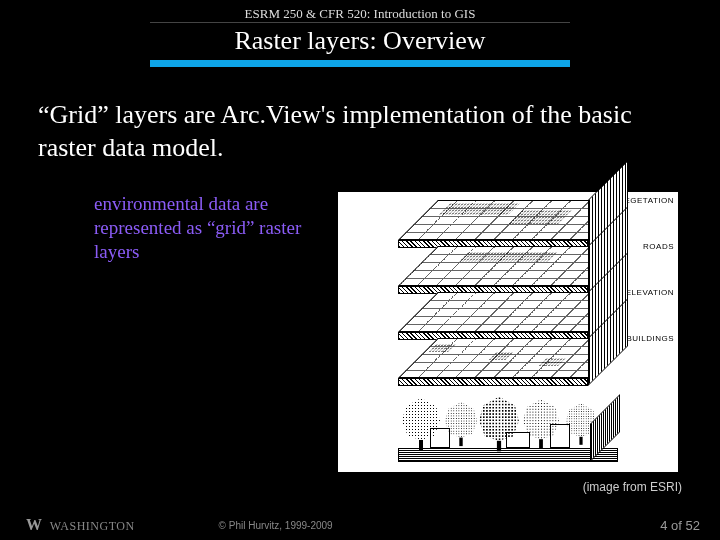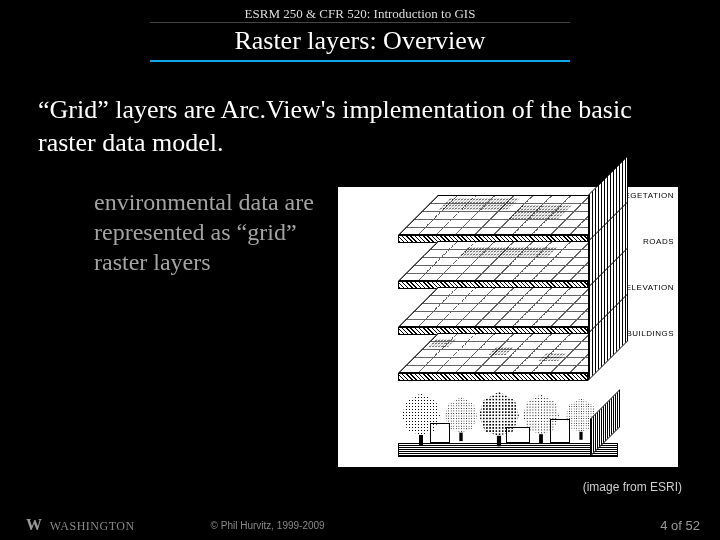--- a/index.html
+++ b/index.html
@@ -24,21 +24,21 @@
     padding-top: 6px;
     color: #ddd;
     border-bottom: 1px solid #444;
     width: 420px;
     margin: 0 auto;
   }
   .title-wrap {
     width: 420px;
     margin: 3px auto 0 auto;
     text-align: center;
-    border-bottom: 2px solid #0ea5e9;
+    border-bottom: 7px solid #0ea5e9;
     padding-bottom: 4px;
   }
   .title {
     font-size: 26px;
     color: #fff;
   }
   .body {
     padding: 32px 38px 0 38px;
   }
   .heading-text {
@@ -47,23 +47,23 @@
     color: #fff;
   }
   .content-row {
     display: flex;
     margin-top: 28px;
   }
   .left-col {
     width: 230px;
     padding-left: 56px;
     padding-right: 10px;
-    font-size: 24px;
+    font-size: 19px;
     line-height: 1.25;
-    color: #a3a3a3;
+    color: #8b5cf6;
   }
   .figure {
     width: 340px;
     height: 280px;
     background: #fff;
     color: #000;
     font-size: 8px;
     position: relative;
     box-sizing: border-box;
     margin-left: auto;
@@ -205,21 +205,21 @@
   }
   .uw-w {
     font-size: 16px;
     font-weight: bold;
     color: #999;
     margin-right: 4px;
   }
   .copyright {
     font-size: 10px;
     color: #888;
-    margin-left: 28px;
+    margin-left: 36px;
     font-family: Arial, sans-serif;
     padding-left: 48px;
   }
   .pageno {
     margin-left: auto;
     font-size: 13px;
     color: #999;
     font-family: Arial, sans-serif;
   }
 </style>

